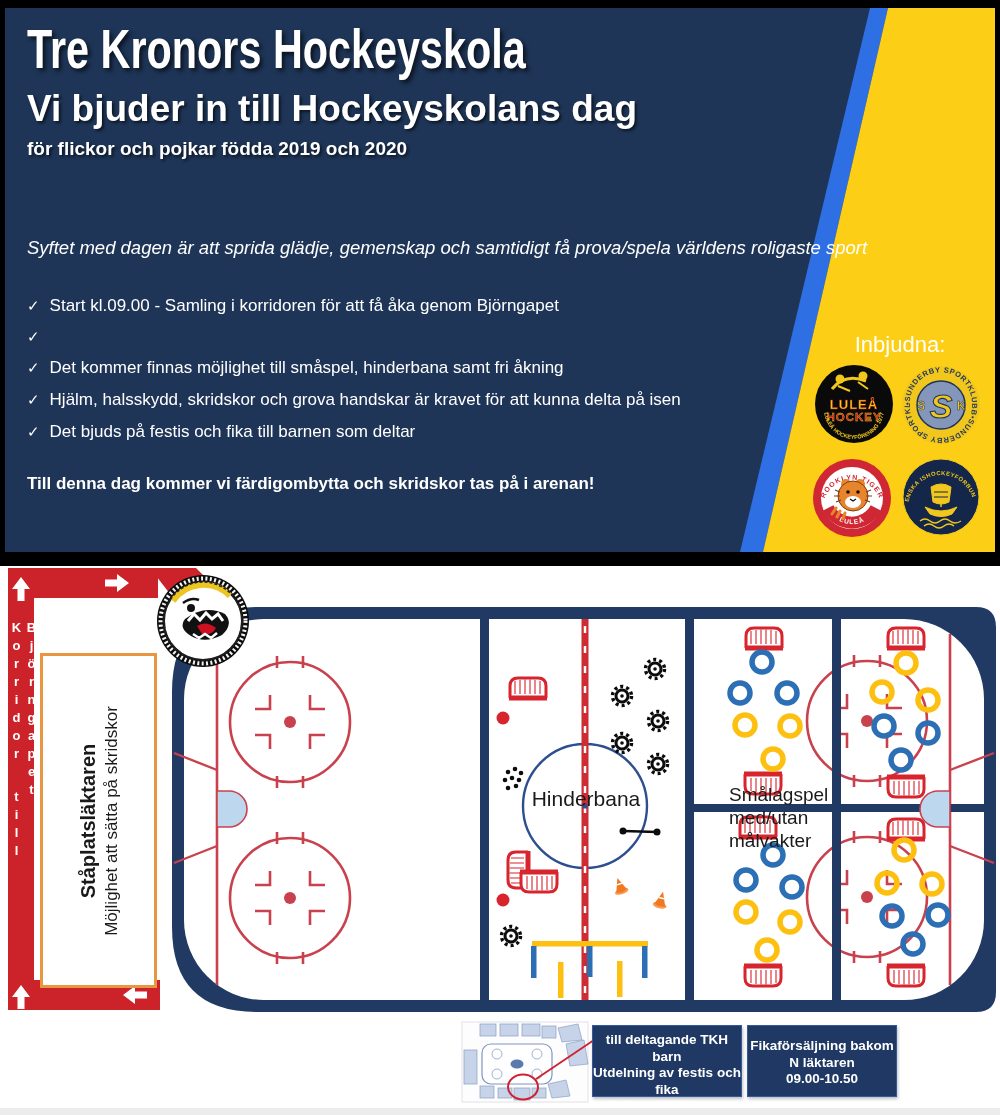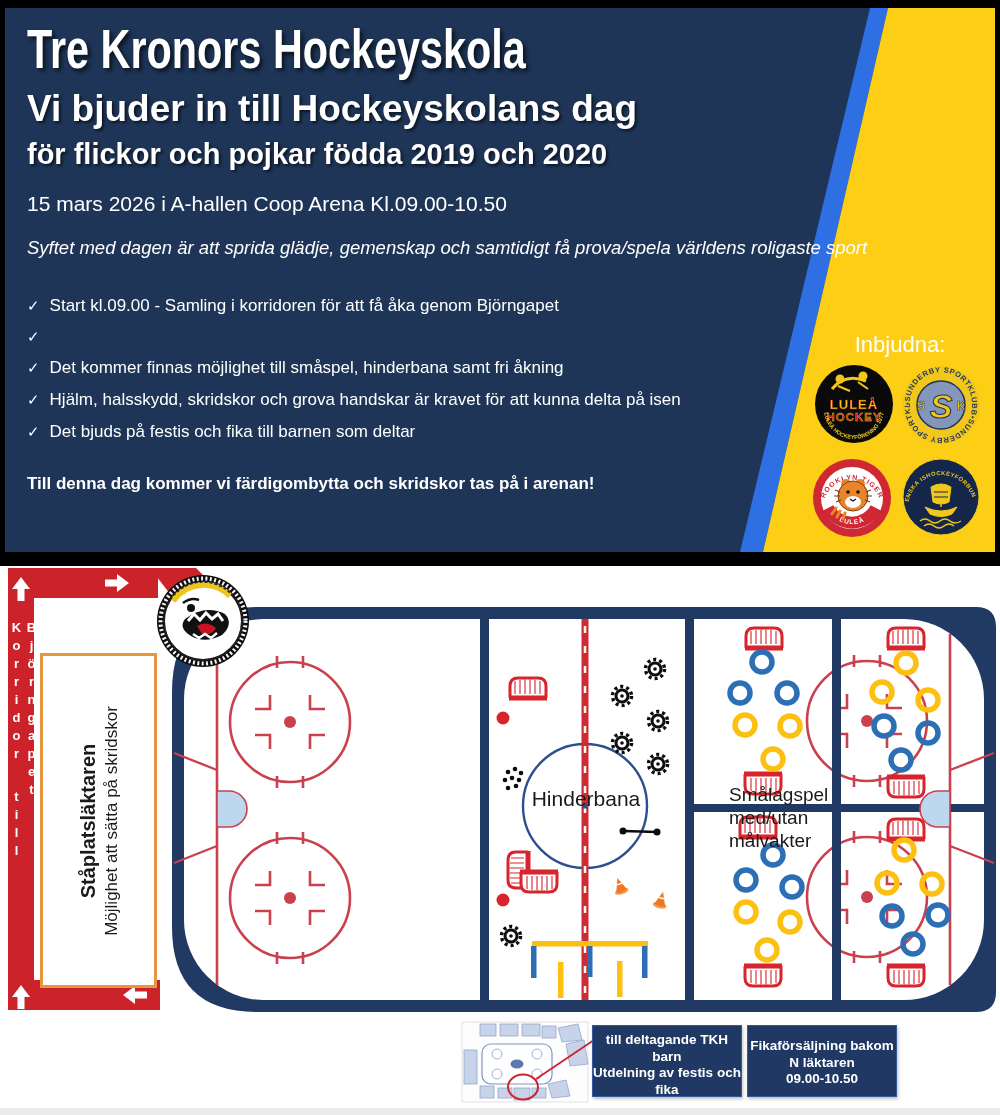--- a/index.html
+++ b/index.html
@@ -6,21 +6,21 @@
   .canvas{position:relative;width:1000px;height:1115px;overflow:hidden;
           font-family:"Liberation Sans",sans-serif;background:#fff;}
   
   .flyer{position:absolute;left:0;top:0;width:1000px;height:566px;background:#000;}
   .flyer svg{position:absolute;left:0;top:0;}
   .flyer-text{position:absolute;color:#fff;white-space:nowrap;}
   .f-title{left:27px;top:16px;font-size:47px;font-weight:700;letter-spacing:0;
            transform:scale(0.88,1.18);transform-origin:left top;
            text-shadow:3px 3px 4px rgba(0,0,0,.65);}
   .f-headline{left:27px;top:88px;font-size:37px;font-weight:700;text-shadow:2px 2px 3px rgba(0,0,0,.6);}
-  .f-subheadline{left:27px;top:138px;font-size:29px;font-weight:700;text-shadow:2px 2px 3px rgba(0,0,0,.6);}
+  .f-subheadline{left:27px;top:138px;font-size:19px;font-weight:700;text-shadow:2px 2px 3px rgba(0,0,0,.6);}
   .f-event{left:27px;top:192px;font-size:21px;}
   .f-purpose{left:27px;top:237px;font-size:18.5px;font-style:italic;}
   .f-bullets{left:27px;top:296px;font-size:17px;}
   .f-bullets .row{margin-bottom:12px;display:flex;align-items:baseline;}
   .f-bullets .chk{margin-right:10px;font-size:15px;}
   .f-closing{left:27px;top:474px;font-size:17px;font-weight:700;}
   .f-invited{left:810px;top:332px;width:180px;text-align:center;font-size:22px;}
   
   .rinksvg{position:absolute;left:0;top:560px;}
   .corridor-label{position:absolute;left:9px;top:620px;height:365px;width:24px;
@@ -108,21 +108,20 @@
           <path d="M931,487 Q941,481 951,487 L949,502 Q941,506 933,502 Z" fill="#f2c71d"></path>
           <path d="M934,492 h14 M934,497 h14" stroke="#14274a" stroke-width="1" fill="none"></path>
           <path d="M920,521 q5,-4 10,0 q5,4 10,0 q5,-4 10,0 q5,4 11,0 M924,526 q5,-4 10,0 q5,4 10,0 q5,-4 10,0" fill="none" stroke-width="1.4"></path>
         </g>
       </g>
     </svg>
 
     <div class="flyer-text f-title">Tre Kronors Hockeyskola</div>
     <div class="flyer-text f-headline">Vi bjuder in till Hockeyskolans dag</div>
     <div class="flyer-text f-subheadline">för flickor och pojkar födda 2019 och 2020</div>
-    <div class="flyer-text f-event">15 mars 2026 i A-hallen Coop Arena Kl.09.00-10.50</div>
     <div class="flyer-text f-purpose">Syftet med dagen är att sprida glädje, gemenskap och samtidigt få prova/spela världens roligaste sport</div>
 
     <div class="flyer-text f-bullets">
       <div class="row">
           <span class="chk">✓</span>
           <span>Start kl.09.00  - Samling i korridoren för att få åka genom Björngapet</span>
         </div>
       <div class="row">
           <span class="chk">✓</span>
         </div>

